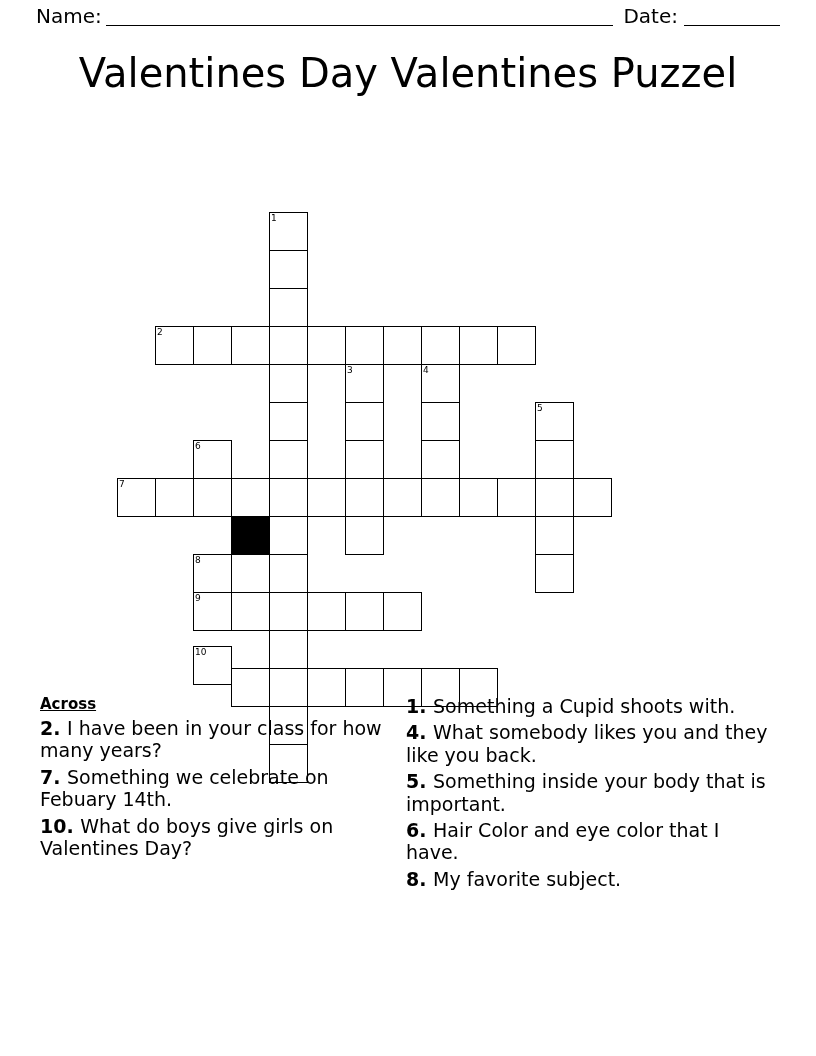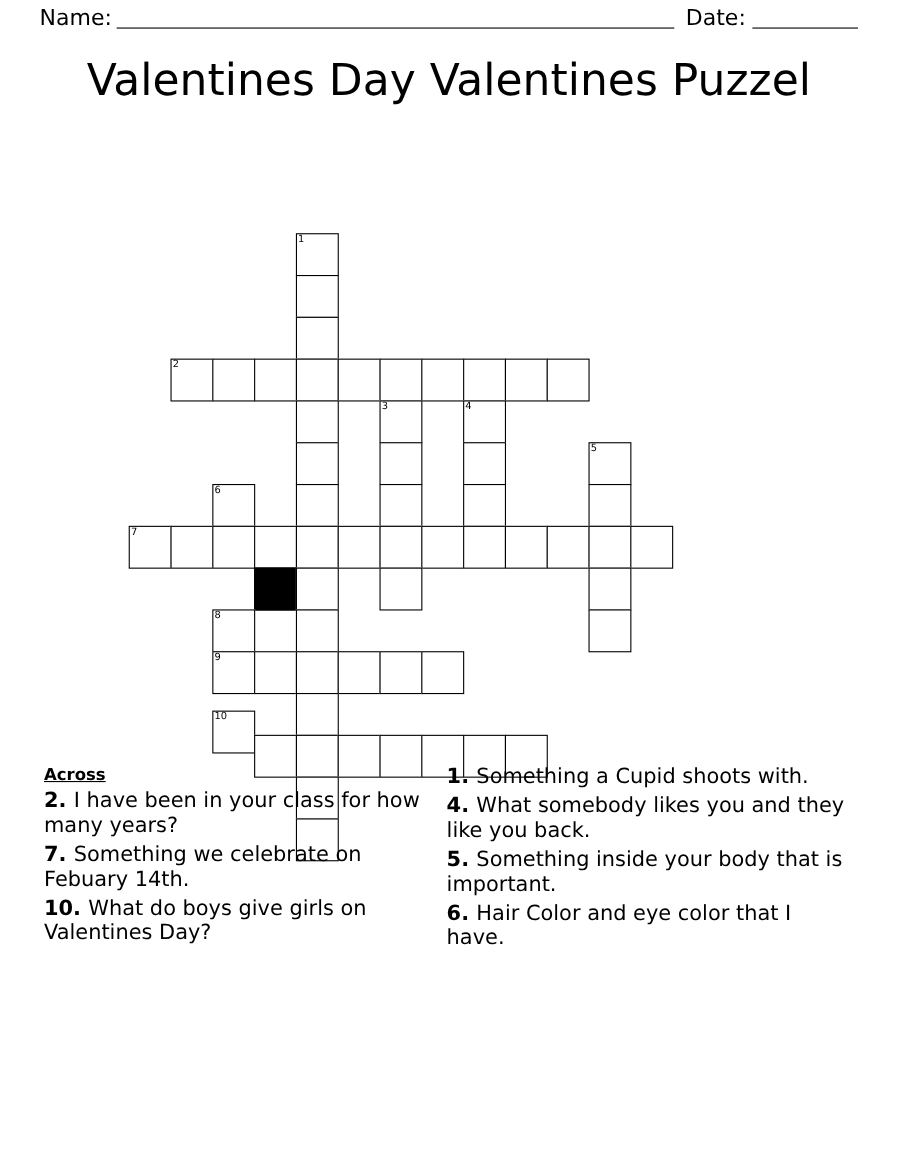--- a/index.html
+++ b/index.html
@@ -212,15 +212,16 @@
         <div class="clue"><span class="cn">7. </span><span>Something we celebrate on Febuary 14th.</span></div>
         <div class="clue"><span class="cn">10. </span><span>What do boys give girls on Valentines Day?</span></div>
       </div>
   </div>
   <div class="clue-col right">
     <div id="down-list">
         <div class="clue"><span class="cn">1. </span><span>Something a Cupid shoots with.</span></div>
         <div class="clue"><span class="cn">4. </span><span>What somebody likes you and they like you back.</span></div>
         <div class="clue"><span class="cn">5. </span><span>Something inside your body that is important.</span></div>
         <div class="clue"><span class="cn">6. </span><span>Hair Color and eye color that I have.</span></div>
+        <div class="clue"><span class="cn">8. </span><span>My favorite subject.</span></div>
       </div>
   </div>
 </div>
 
 </body></html>

